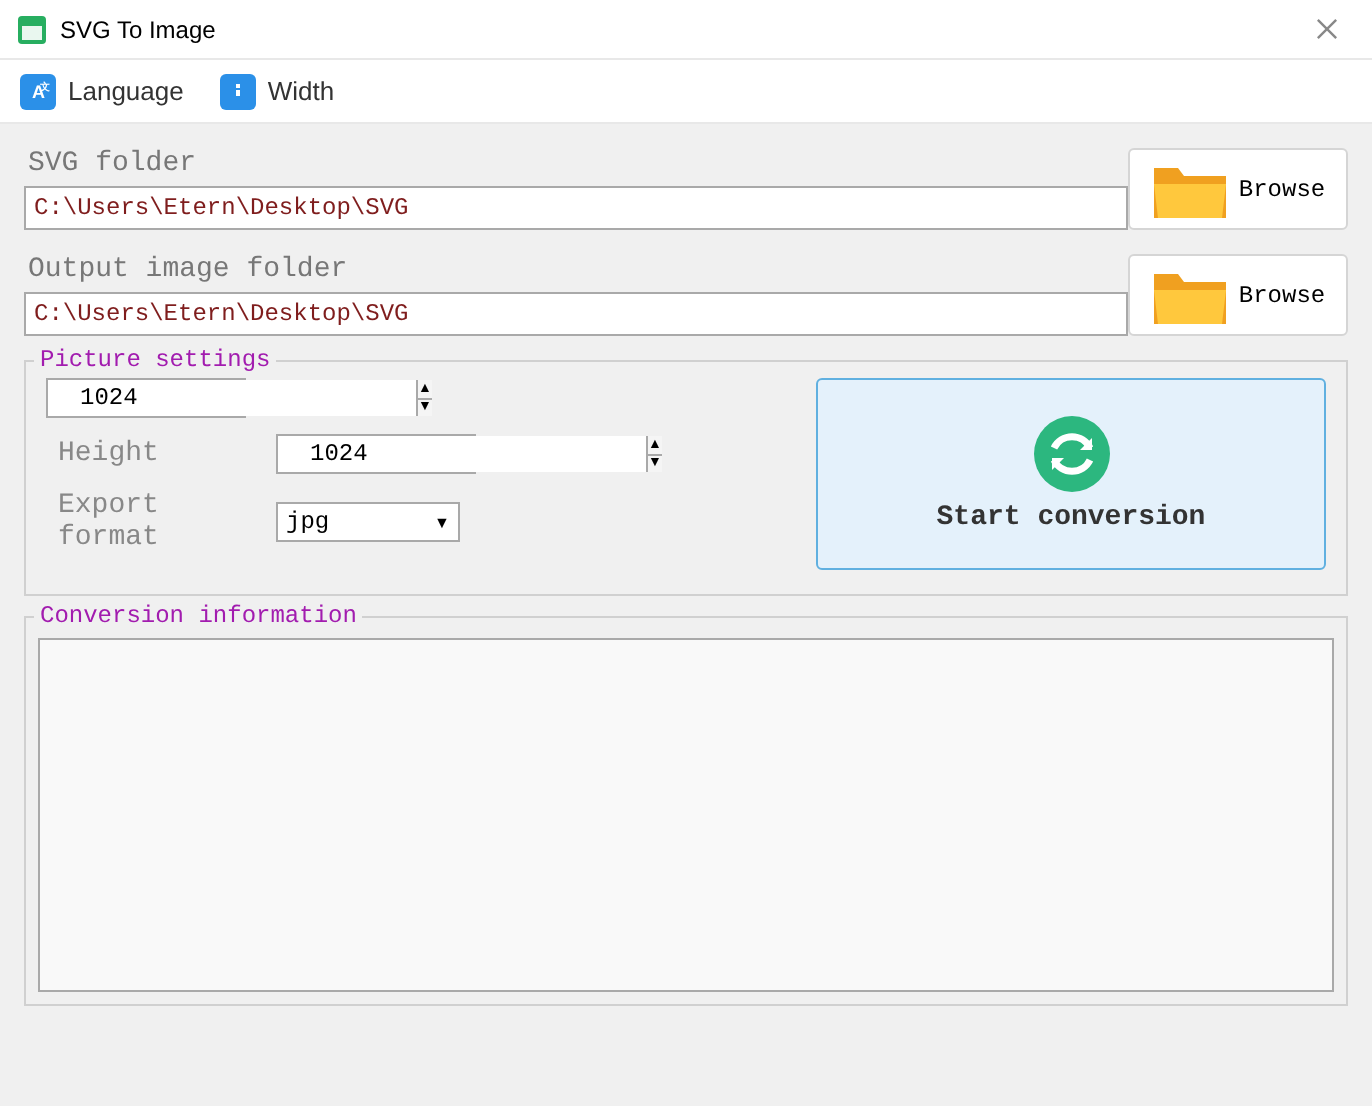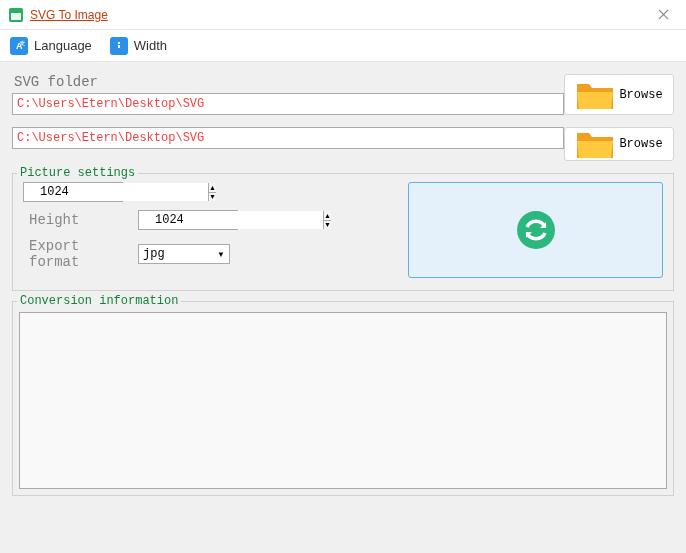--- a/index.html
+++ b/index.html
@@ -15,21 +15,21 @@
   display: flex; align-items: center;
   padding: 0 8px;
   border-bottom: 1px solid #e8e8e8;
   color: #999;
 }
 .titlebar .app-icon {
   width: 16px; height: 16px;
   margin-right: 6px;
   display: flex; align-items: center; justify-content: center;
 }
-.title-text { flex: 1; font-size: 12px; color: #c2410c; text-decoration: underline; }
+.title-text { flex: 1; font-size: 12px; color: #000000; }
 .close-icon {
   width: 30px; height: 30px;
   display: flex; align-items: center; justify-content: center;
   color: #888; font-size: 14px; cursor: pointer;
 }
 .menubar {
   height: 32px;
   display: flex; align-items: center;
   padding: 0 10px;
   gap: 18px;
@@ -62,21 +62,21 @@
   margin-bottom: 3px;
   padding-left: 2px;
 }
 .path-input {
   width: 100%;
   height: 22px;
   border: 1px solid #a9a9a9;
   background: #fff;
   font-family: "Courier New", monospace;
   font-size: 12px;
-  color: #ef4444;
+  color: #7f1d1d;
   padding: 0 4px;
   outline: none;
 }
 .browse-btn {
   width: 110px;
   border: 1px solid #d5d5d5;
   background: #fff;
   border-radius: 3px;
   display: flex; flex-direction: row;
   align-items: center; justify-content: center;
@@ -92,21 +92,21 @@
   position: relative;
   margin-top: 6px;
 }
 .fieldset-legend {
   position: absolute;
   top: -8px; left: 4px;
   background: #f0f0f0;
   padding: 0 3px;
   font-family: "Courier New", monospace;
   font-size: 12px;
-  color: #15803d;
+  color: #a21caf;
 }
 .settings-row { display: flex; gap: 20px; }
 .settings-left { flex: 1; }
 .setting-line {
   display: flex; align-items: center;
   margin-bottom: 8px;
 }
 .setting-label {
   width: 115px;
   font-family: "Courier New", monospace;
@@ -243,20 +243,21 @@
       <svg class="folder-icon" viewBox="0 0 40 32">
         <path d="M2 5 L14 5 L17 9 L38 9 L38 30 L2 30 Z" fill="#f0a020"></path>
         <path d="M2 13 L38 13 L36 30 L4 30 Z" fill="#ffc83d"></path>
       </svg>
       <span>Browse</span>
     </div>
   </div>
 
   <div class="path-section">
     <div class="path-left">
+      <div class="path-label">Output image folder</div>
       <input class="path-input" value="C:\Users\Etern\Desktop\SVG" style="">
     </div>
     <div class="browse-btn">
       <svg class="folder-icon" viewBox="0 0 40 32">
         <path d="M2 5 L14 5 L17 9 L38 9 L38 30 L2 30 Z" fill="#f0a020"></path>
         <path d="M2 13 L38 13 L36 30 L4 30 Z" fill="#ffc83d"></path>
       </svg>
       <span>Browse</span>
     </div>
   </div>
@@ -293,20 +294,21 @@
         </div>
       </div>
       <div class="start-btn">
         <svg class="convert-icon" viewBox="0 0 40 40">
           <circle cx="20" cy="20" r="19" fill="#2cb77f"></circle>
           <path d="M11 17 A10 10 0 0 1 29 17" stroke="#fff" stroke-width="3.5" fill="none"></path>
           <path d="M29 23 A10 10 0 0 1 11 23" stroke="#fff" stroke-width="3.5" fill="none"></path>
           <path d="M30 12 L30 18 L24 18 Z" fill="#fff"></path>
           <path d="M10 28 L10 22 L16 22 Z" fill="#fff"></path>
         </svg>
+        <div class="start-btn-label">Start conversion</div>
       </div>
     </div>
   </div>
 
   <div class="info-fieldset">
     <div class="fieldset-legend">Conversion information</div>
     <div class="info-inner"></div>
   </div>
 
 </div>

